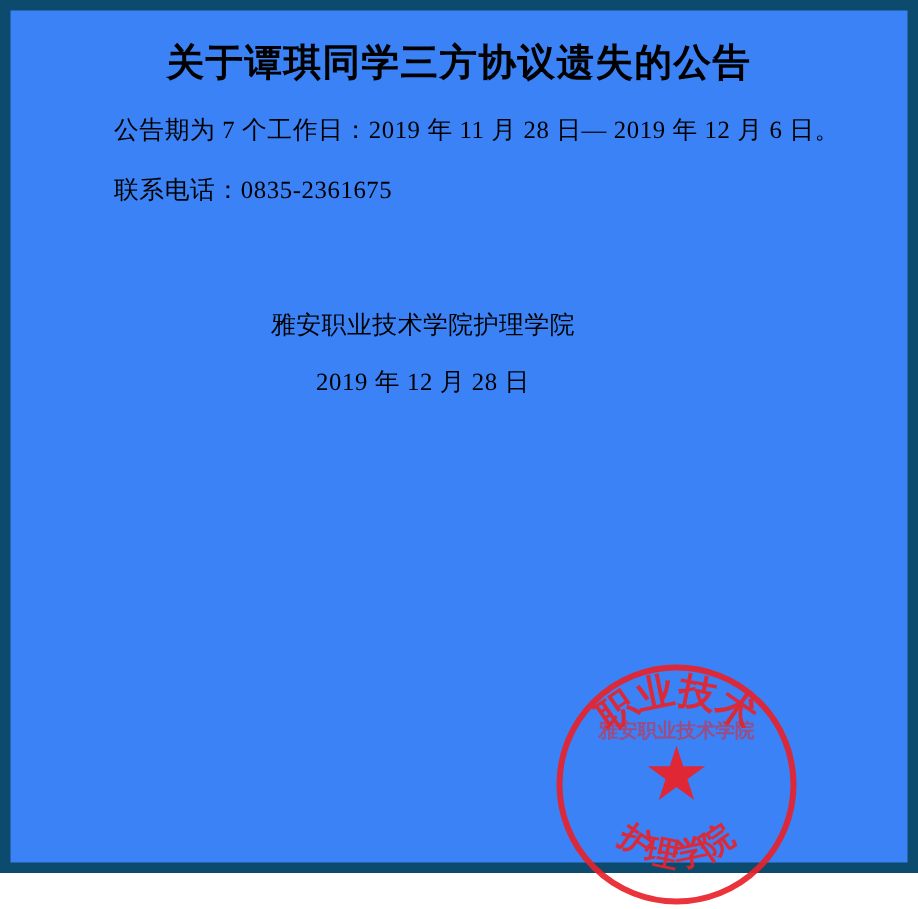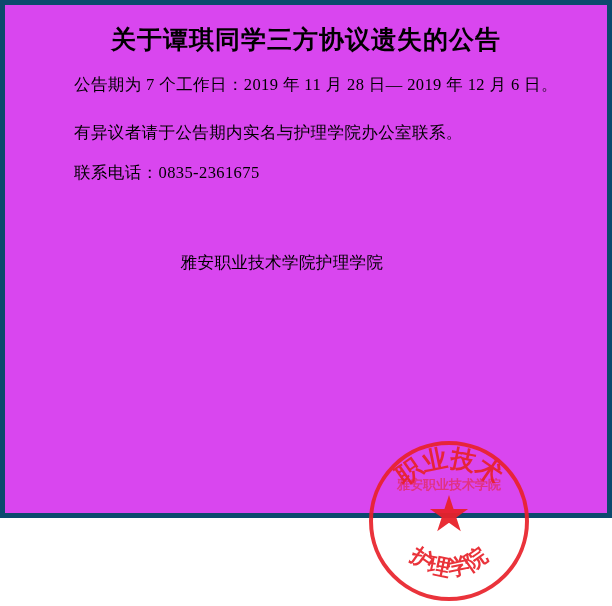--- a/index.html
+++ b/index.html
@@ -10,24 +10,24 @@
     width: 612px;
     height: 606px;
     background: #ffffff;
     font-family: "Liberation Serif", serif;
     color: #000000;
     overflow: hidden;
   }
   #page {
     position: relative;
     width: 612px;
-    height: 518px;
+    height: 582px;
     box-sizing: border-box;
-    border: 5px solid #0c4a6e;
-    background: #d946ef;
+    border: 7px solid #0c4a6e;
+    background: #3b82f6;
   }
   #doc-title {
     text-align: center;
     font-size: 25px;
     font-weight: bold;
     letter-spacing: 1px;
     margin: 18px 0 0 0;
     font-family: "DejaVu Serif", "Liberation Serif", serif;
   }
   .body-block {
@@ -76,26 +76,26 @@
 </style>
 </head>
 <body>
 
 <div id="page">
 
   <h1 id="doc-title">关于谭琪同学三方协议遗失的公告</h1>
 
   <div class="body-block">
     <p id="p2" class="para indent">公告期为 7 个工作日：2019 年 11 月 28 日— 2019 年 12 月 6 日。</p>
-    <p id="p3" class="para indent">有异议者请于公告期内实名与护理学院办公室联系。</p>
     <p id="p4" class="para indent">联系电话：0835-2361675</p>
   </div>
 
   <div class="sign-block">
     <span class="sign-line">雅安职业技术学院护理学院</span>
+    <span class="sign-line">2019 年 12 月 28 日</span>
   </div>
 
   <div id="seal">
     <svg width="168" height="168" viewBox="0 0 168 168" xmlns="http://www.w3.org/2000/svg">
       <circle cx="84" cy="84" r="78" fill="none" stroke="#e8222a" stroke-width="4" opacity="0.92"></circle>
       <path id="arcTop" d="M 22,92 A 62,62 0 0 1 146,92" fill="none" stroke="none"></path>
       <path id="arcBottom" d="M 30,84 A 54,54 0 0 0 138,84" fill="none" stroke="none"></path>
       <text class="seal-char" font-size="25" opacity="0.92">
         <textPath href="#arcTop" startOffset="50%" text-anchor="middle">职业技术</textPath>
       </text>

